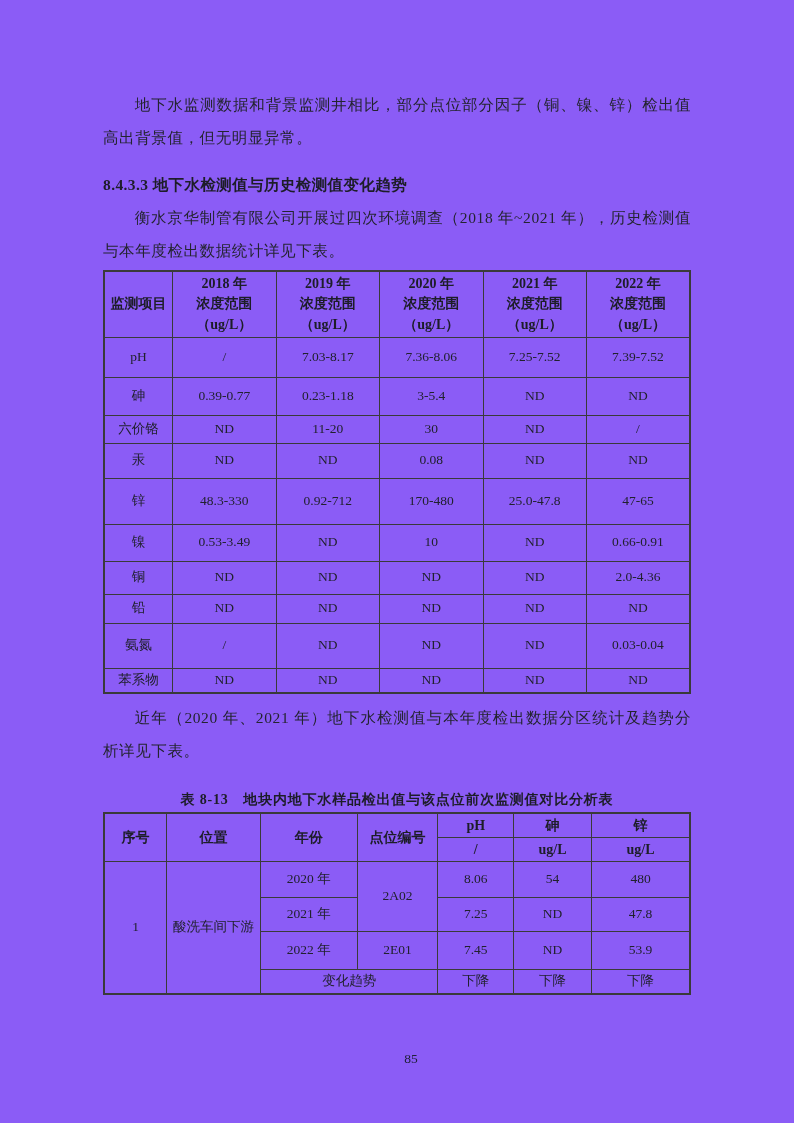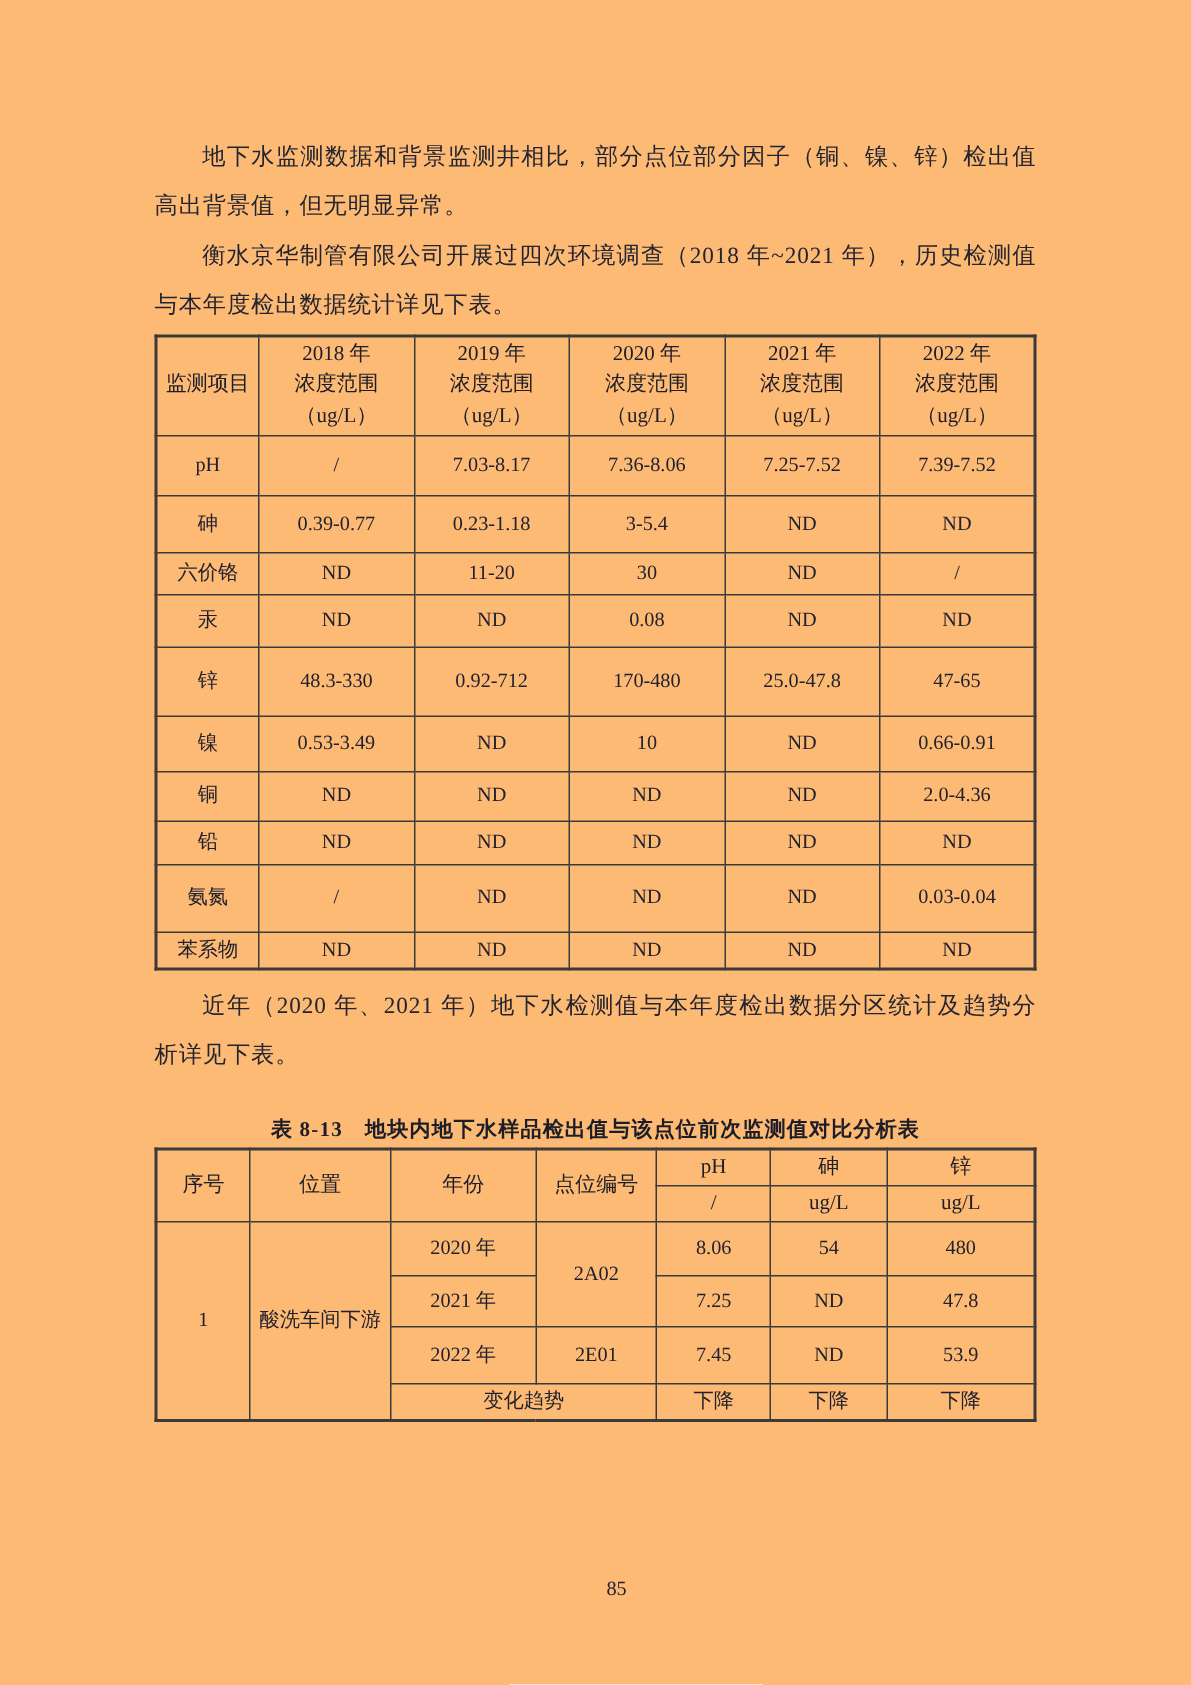--- a/index.html
+++ b/index.html
@@ -1,21 +1,21 @@
 <!DOCTYPE html>
 <html><head>
 <meta charset="utf-8">
 <style>
   html, body { margin: 0; padding: 0; background: #ffffff; }
   .page {
     position: relative;
     width: 794px;
     height: 1123px;
     margin: 0 auto;
-    background: #fdba74;
+    background: #8b5cf6;
     font-family: "Liberation Serif", "DejaVu Serif", serif;
     color: #242430;
     overflow: hidden;
     box-sizing: border-box;
   }
   .content {
     position: absolute;
     left: 103px;
     right: 103px;
     top: 88px;
@@ -58,21 +58,21 @@
   table.tbl th, table.tbl td {
     border: 1px solid #3a3a3a;
     text-align: center;
     vertical-align: middle;
     padding: 2px 5px;
     font-size: 13.5px;
     overflow: hidden;
     word-break: break-all;
   }
   table.tbl th {
-    font-weight: normal;
+    font-weight: bold;
     white-space: pre-line;
     line-height: 1.45;
     font-size: 14px;
     color: #1d1d28;
   }
   table.tbl td { line-height: 1.4; }
   table.t2 th { line-height: 1.25; }
   .page-number {
     position: absolute;
     left: 0;
@@ -85,20 +85,21 @@
   }
 </style>
 </head>
 <body>
 
 <div class="page">
   <div class="content">
 
     <p class="para">地下水监测数据和背景监测井相比，部分点位部分因子（铜、镍、锌）检出值高出背景值，但无明显异常。</p>
 
+    <h3 class="heading">8.4.3.3 地下水检测值与历史检测值变化趋势</h3>
 
     <p class="para">衡水京华制管有限公司开展过四次环境调查（2018 年~2021 年），历史检测值与本年度检出数据统计详见下表。</p>
 
 
     <table class="tbl t1">
       <colgroup>
         <col style="width:11.7%">
         <col style="width:17.66%">
         <col style="width:17.66%">
         <col style="width:17.66%">

